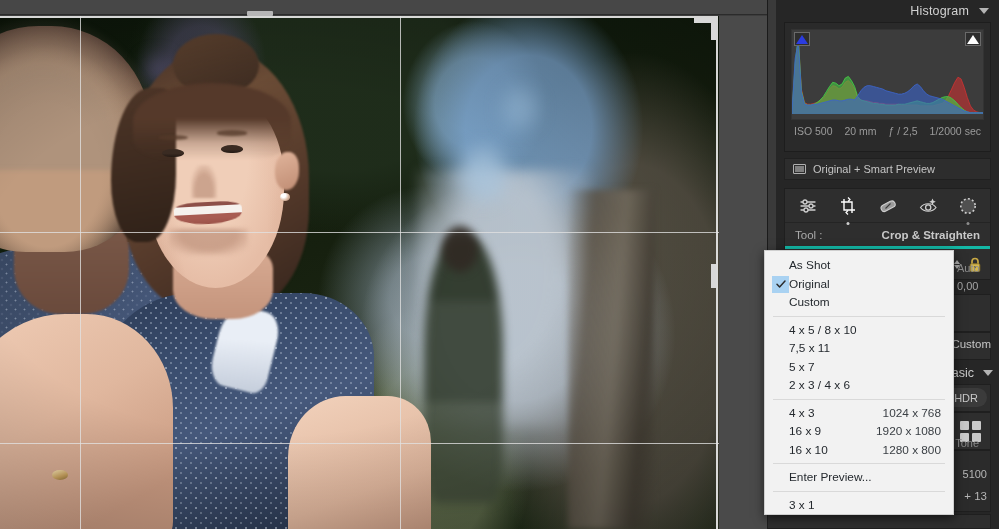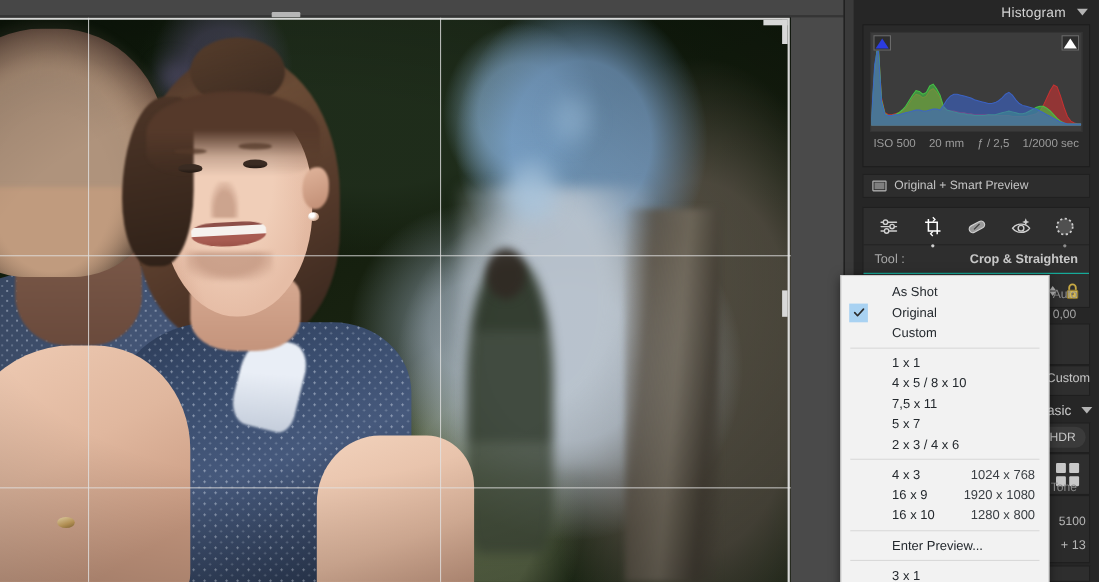--- a/index.html
+++ b/index.html
@@ -328,21 +328,21 @@
     width: 3px; height: 3px; border-radius: 50%; background: #cfcfcf;
   }
   .ticon.dotted::after {
     content: ''; position: absolute; left: 50%; bottom: -9px;
     transform: translateX(-50%);
     width: 3px; height: 3px; border-radius: 50%; background: #8d8d8d;
   }
 
   .tool-row {
     height: 26px; display: flex; align-items: center; padding: 0 10px;
-    border-bottom: 1px solid #14b8a6;
+    border-bottom: 3px solid #14b8a6;
   }
   .tool-row .lbl { color: #a9a9a9; font-size: 11.5px; }
   .tool-row .val {
     margin-left: auto; color: #c8c8c8; font-size: 11.5px; font-weight: bold;
   }
   .aspect-row {
     height: 30px; display: flex; align-items: center; padding: 0 8px; gap: 8px;
   }
   .aspect-row .lbl { color: #a9a9a9; font-size: 11.5px; }
   .aspect-val {
@@ -416,21 +416,21 @@
   
   .menu {
     position: absolute; left: 764px; top: 250px; width: 190px;
     background: #f2f2f2; border: 1px solid #cfcfcf;
     box-shadow: 0 3px 10px rgba(0,0,0,0.55);
     padding: 5px 0 0 0;
     z-index: 40;
   }
   .mi {
     position: relative; height: 18.5px; display: flex; align-items: center;
-    padding-left: 46px; color: #24292e; font-size: 11.8px; cursor: default;
+    padding-left: 24px; color: #24292e; font-size: 11.8px; cursor: default;
     white-space: nowrap;
   }
   .mi .dim { margin-left: auto; padding-right: 12px; color: #3a3f44; }
   .mi .chk {
     position: absolute; left: 7px; top: 1px; width: 17px; height: 17px;
     background: #a9d2f2; display: flex; align-items: center; justify-content: center;
   }
   .mi .chk svg { display: block; }
   .msep { height: 1px; background: #d9d9d9; margin: 4px 8px; }
 </style>
@@ -673,23 +673,20 @@
             <path d="M2 6.2 L4.6 9 L10 3" fill="none" stroke="#2c2c2c" stroke-width="1.5" stroke-linecap="round" stroke-linejoin="round"></path>
           </svg>
         </span>
         <span>Original</span>
       </div>
       <div class="mi">
         <span>Custom</span>
       </div>
       <div class="msep"></div>
       <div class="mi">
-        <span>1 x 1</span>
-      </div>
-      <div class="mi">
         <span>4 x 5  /  8 x 10</span>
       </div>
       <div class="mi">
         <span>7,5 x 11</span>
       </div>
       <div class="mi">
         <span>5 x 7</span>
       </div>
       <div class="mi">
         <span>2 x 3  /  4 x 6</span>

